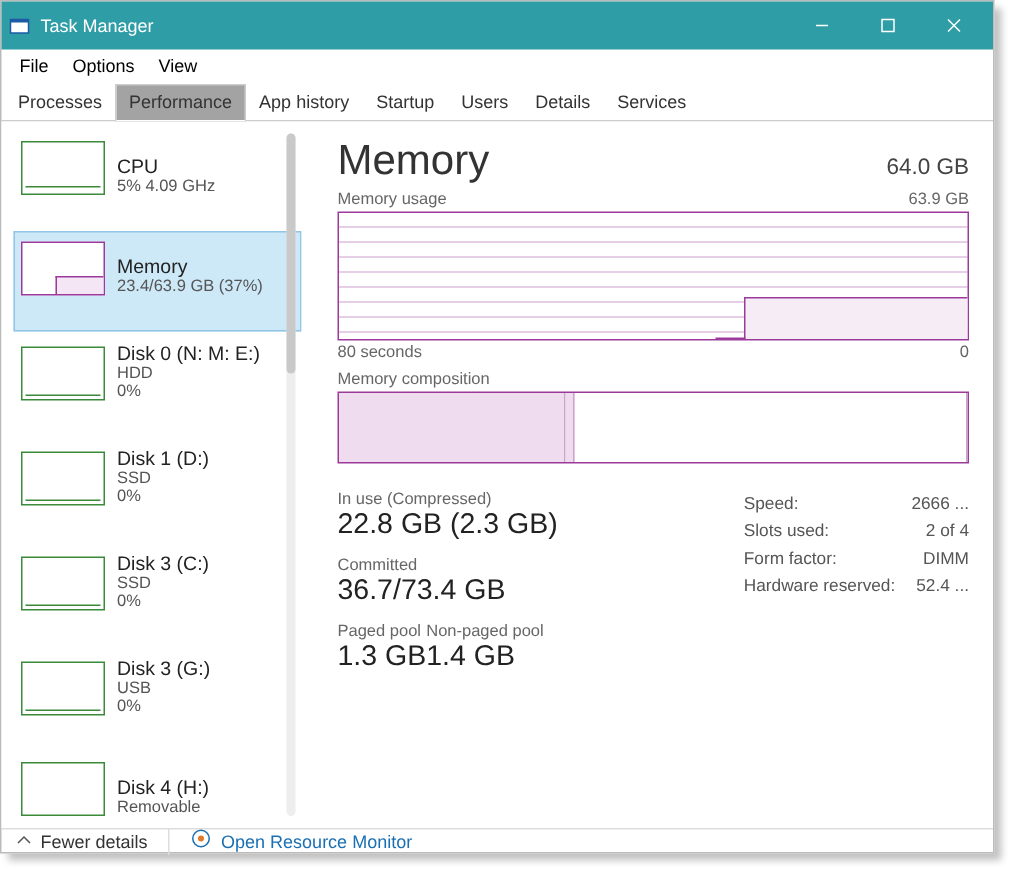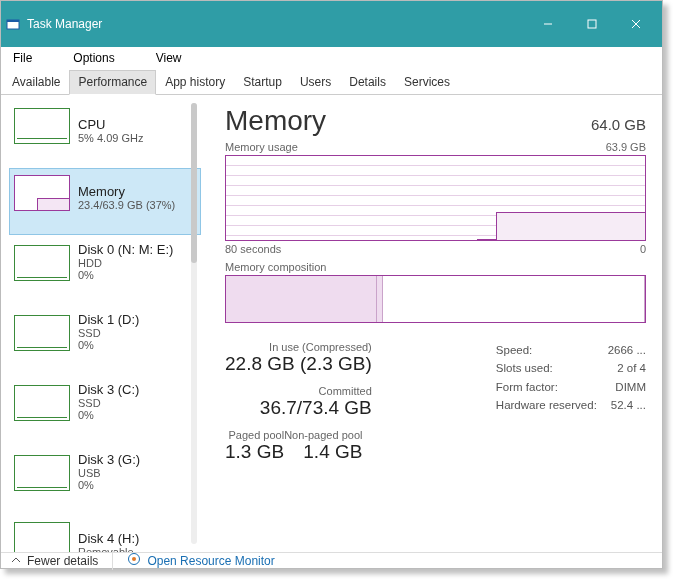--- a/index.html
+++ b/index.html
@@ -1,30 +1,30 @@
 <!DOCTYPE html>
 <html><head>
 <meta charset="utf-8">
 <style>
 * { margin: 0; padding: 0; box-sizing: border-box; font-family: "Segoe UI", Tahoma, sans-serif; }
 body { background: #fff; width: 673px; height: 579px; position: relative; }
 .shadow-wrap { position: absolute; top: 0; left: 0; width: 663px; height: 569px; background: #fff; border: 1px solid #bbb; box-shadow: 5px 5px 5px rgba(0,0,0,0.25); display: flex; flex-direction: column; }
 
-.titlebar { height: 46px; background: #2f9da6; display: flex; align-items: center; padding: 0 4px; color: #fff; }
+.titlebar { height: 32px; background: #2f9da6; display: flex; align-items: center; padding: 0 4px; color: #fff; }
 .titlebar .icon { width: 16px; height: 16px; margin-right: 6px; display:flex; align-items:center; justify-content:center;}
 .titlebar .title { font-size: 12px; flex: 1; }
 .titlebar .win-btn { width: 44px; height: 30px; display: flex; align-items: center; justify-content: center; color:#fff; }
 .titlebar .win-btn svg { stroke: #fff; }
 
-.menubar { height: 22px; display: flex; align-items: center; padding: 0 4px; font-size: 12px; gap: 25px; }
+.menubar { height: 22px; display: flex; align-items: center; padding: 0 4px; font-size: 12px; }
 .menubar .menu-item { padding: 2px 8px; }
 
 .tabbar { height: 26px; display: flex; align-items: end; font-size: 12px; border-bottom: 1px solid #ccc; padding: 0 2px; gap:0; }
 .tabbar .tab { padding: 4px 8px 5px 8px; color:#333; border:1px solid transparent; position:relative; top:1px;}
-.tabbar .tab.active { border:1px solid #ccc; border-bottom:1px solid #fff; background:#e5e5e5; }
+.tabbar .tab.active { border:1px solid #ccc; border-bottom:1px solid #fff; background:#a3a3a3; }
 
 .body { flex: 1; display: flex; overflow: hidden; background:#fff;}
 .sidebar { width: 200px; padding: 6px 0 0 8px; overflow:hidden; position:relative;}
 .sidebar-scroll { position:absolute; right:4px; top:8px; bottom:8px; width:6px; background:#eee; border-radius:3px;}
 .sidebar-scroll-thumb { position:absolute; top:0; width:6px; height:160px; background:#c9c9c9; border-radius:3px;}
 .sb-item { display:flex; align-items:flex-end; padding:6px 6px 23px 4px; gap:8px; border:1px solid transparent;}
 .sb-item.selected { background:#cde8f7; border:1px solid #8fc6e6;}
 .thumb { width:56px; height:36px; border:1px solid #3a8a3a; background:#fff; position:relative; flex-shrink:0;}
 .thumb.purple { border-color:#9b3a9b;}
 .thumb-inner-line { position:absolute; bottom:4px; left:2px; right:2px; height:1px; background:#3a8a3a;}
@@ -41,21 +41,21 @@
   repeating-linear-gradient(to bottom, transparent 0, transparent 9px, #e6cfe6 9px, #e6cfe6 10px);}
 .chart .usage-shape { position:absolute; bottom:0; right:0; left:270px; height:28px; border-top:1px solid #9b3a9b; border-left:1px solid #9b3a9b; background:#f6ecf6;}
 .chart .usage-shape::before{ content:""; position:absolute; left:-20px; bottom:0; width:20px; height:0; border-bottom:1px solid #9b3a9b;}
 .axis { font-size:11px; color:#666; display:flex; justify-content:space-between; margin-top:2px;}
 .comp-chart { border:1px solid #9b3a9b; height:48px; margin-top:2px; position:relative; display:flex;}
 .comp-seg { border-right:1px solid #caa3ca;}
 .comp-seg.used { width:36%; background:#efdcef;}
 .comp-seg.thin { width:1.5%; background:#efdcef;}
 .comp-seg.rest { flex:1;}
 
-.stats { margin-top:18px; display:flex; gap:28px;text-align:right;}
+.stats { margin-top:18px; display:flex; gap:28px;}
 .stats-col { }
 .stat-label { font-size:11px; color:#666; }
 .stat-val { font-size:19px; color:#222; margin-bottom:10px;}
 .kv-table { font-size:11.5px; color:#555;}
 .kv-table .row { display:flex; justify-content:space-between; gap:14px; line-height:1.6;}
 .kv-table .k { white-space:nowrap;}
 .kv-table .v { white-space:nowrap;}
 
 .footer { height:16px; border-top:1px solid #ddd; display:flex; align-items:center; padding:0 10px; font-size:12px; gap:14px;}
 .footer .fewer { display:flex; align-items:center; gap:6px; color:#333;}
@@ -94,21 +94,21 @@
       </div>
   </div>
 
   <div class="menubar">
     <div class="menu-item">File</div>
     <div class="menu-item">Options</div>
     <div class="menu-item">View</div>
   </div>
 
   <div class="tabbar">
-    <div class="tab">Available</div>
+    <div class="tab">Processes</div>
     <div class="tab active">Performance</div>
     <div class="tab">App history</div>
     <div class="tab">Startup</div>
     <div class="tab">Users</div>
     <div class="tab">Details</div>
     <div class="tab">Services</div>
   </div>
 
   <div class="body">
     <div class="sidebar">

